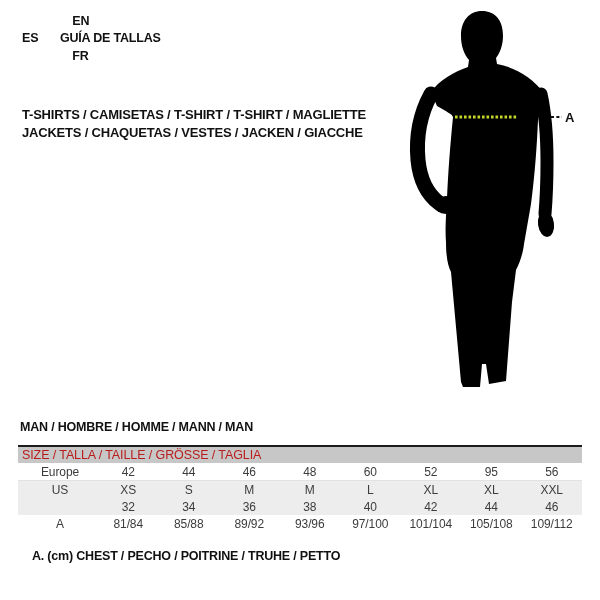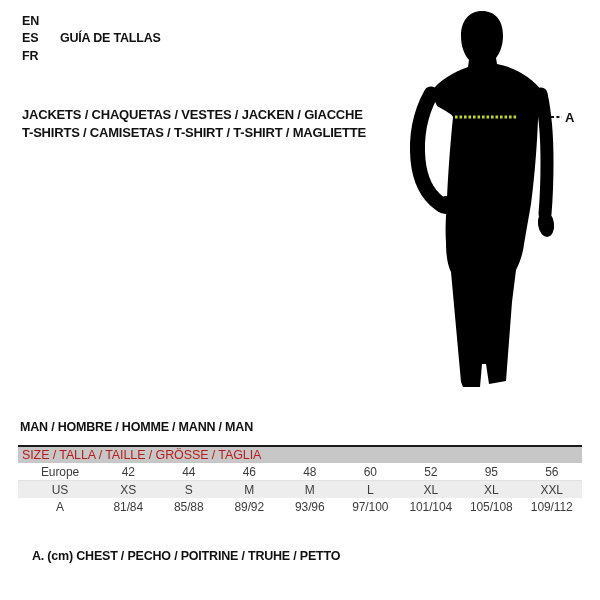--- a/index.html
+++ b/index.html
@@ -3,21 +3,21 @@
 <meta charset="utf-8">
 <style>
   html,body { margin:0; padding:0; background:#ffffff; }
   .canvas {
     position:relative; width:600px; height:600px; background:#ffffff;
     font-family:"Liberation Sans", sans-serif; color:#111; overflow:hidden;
   }
   
   .lang-block { position:absolute; top:12px; left:22px; }
   .lang-row { display:flex; height:17.5px; align-items:center;
-              font-weight:bold; font-size:12.5px; letter-spacing:-0.2px; }
+              font-weight:bold; font-size:12.5px; letter-spacing:-0.2px;justify-content:center; }
   .lang-code { width:38px; }
   .garment-block { position:absolute; top:106px; left:22px;
                    font-weight:bold; font-size:13px; line-height:18px;
                    letter-spacing:-0.2px; white-space:nowrap; }
   
   .figure-wrap { position:absolute; left:405px; top:2px; width:170px; height:400px; }
   
   .section-title { position:absolute; top:420px; left:20px;
                    font-weight:bold; font-size:12.5px; letter-spacing:-0.2px; }
   
@@ -48,22 +48,22 @@
     <div class="lang-row">
       <span class="lang-code">ES</span>
       <span>GUÍA DE TALLAS</span>
     </div>
     <div class="lang-row">
       <span class="lang-code">FR</span>
     </div>
   </div>
 
   <div class="garment-block">
+    <div>T-SHIRTS / CAMISETAS / T-SHIRT / T-SHIRT / MAGLIETTE</div>
     <div>JACKETS / CHAQUETAS / VESTES / JACKEN / GIACCHE</div>
-    <div>T-SHIRTS / CAMISETAS / T-SHIRT / T-SHIRT / MAGLIETTE</div>
   </div>
 
   <div class="figure-wrap">
     <svg width="170" height="400" viewBox="0 0 170 400" xmlns="http://www.w3.org/2000/svg">
       <g fill="#000000" stroke="none">
         <path d="
           M 77 9
           C 64 9 56 19 56 34
           C 56 44 59 52 64 58
           L 63 65
@@ -130,20 +130,31 @@
       <td class="lbl">US</td>
       <td>XS</td>
       <td>S</td>
       <td>M</td>
       <td>M</td>
       <td>L</td>
       <td>XL</td>
       <td>XL</td>
       <td>XXL</td>
     </tr>
+    <tr bgcolor="#ededed">
+      <td class="lbl"></td>
+      <td>32</td>
+      <td>34</td>
+      <td>36</td>
+      <td>38</td>
+      <td>40</td>
+      <td>42</td>
+      <td>44</td>
+      <td>46</td>
+    </tr>
     <tr>
       <td class="lbl">A</td>
       <td>81/84</td>
       <td>85/88</td>
       <td>89/92</td>
       <td>93/96</td>
       <td>97/100</td>
       <td>101/104</td>
       <td>105/108</td>
       <td>109/112</td>

